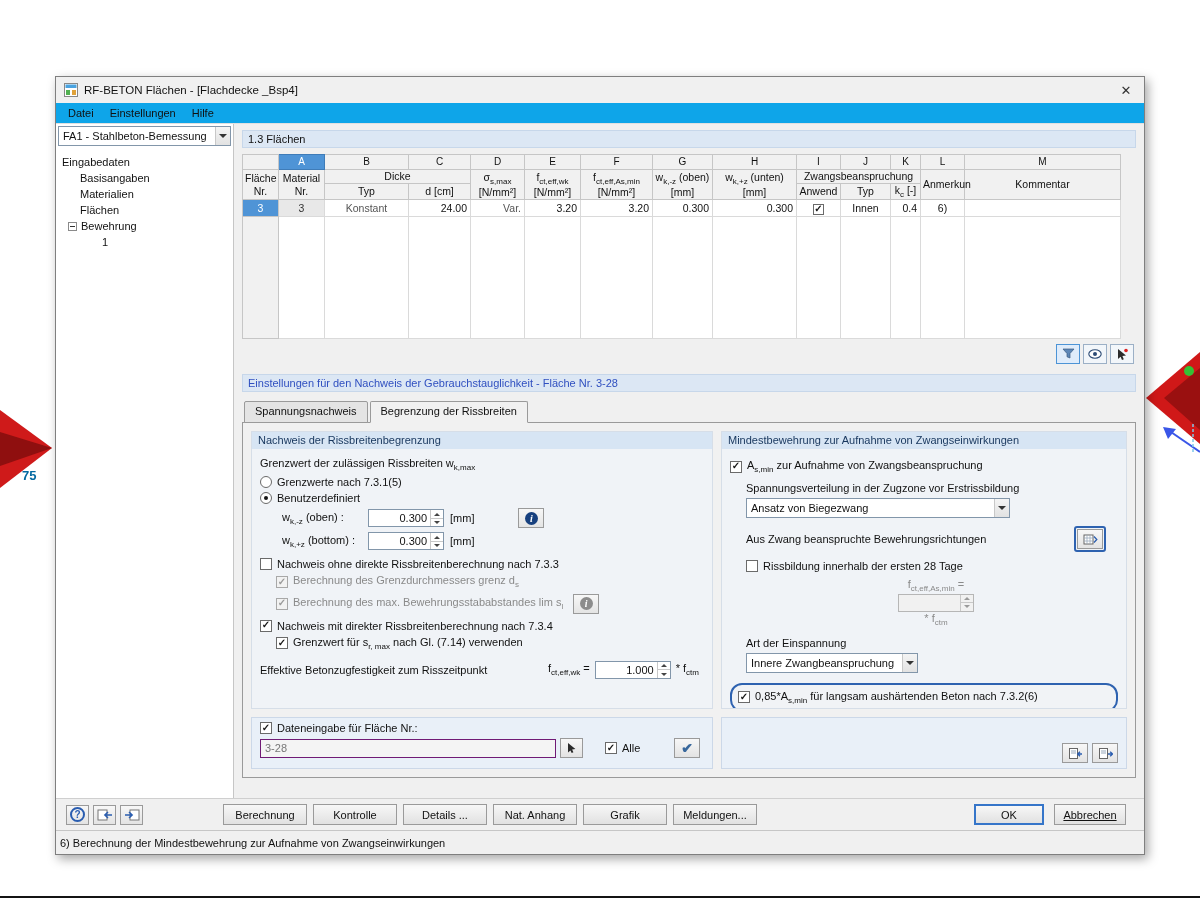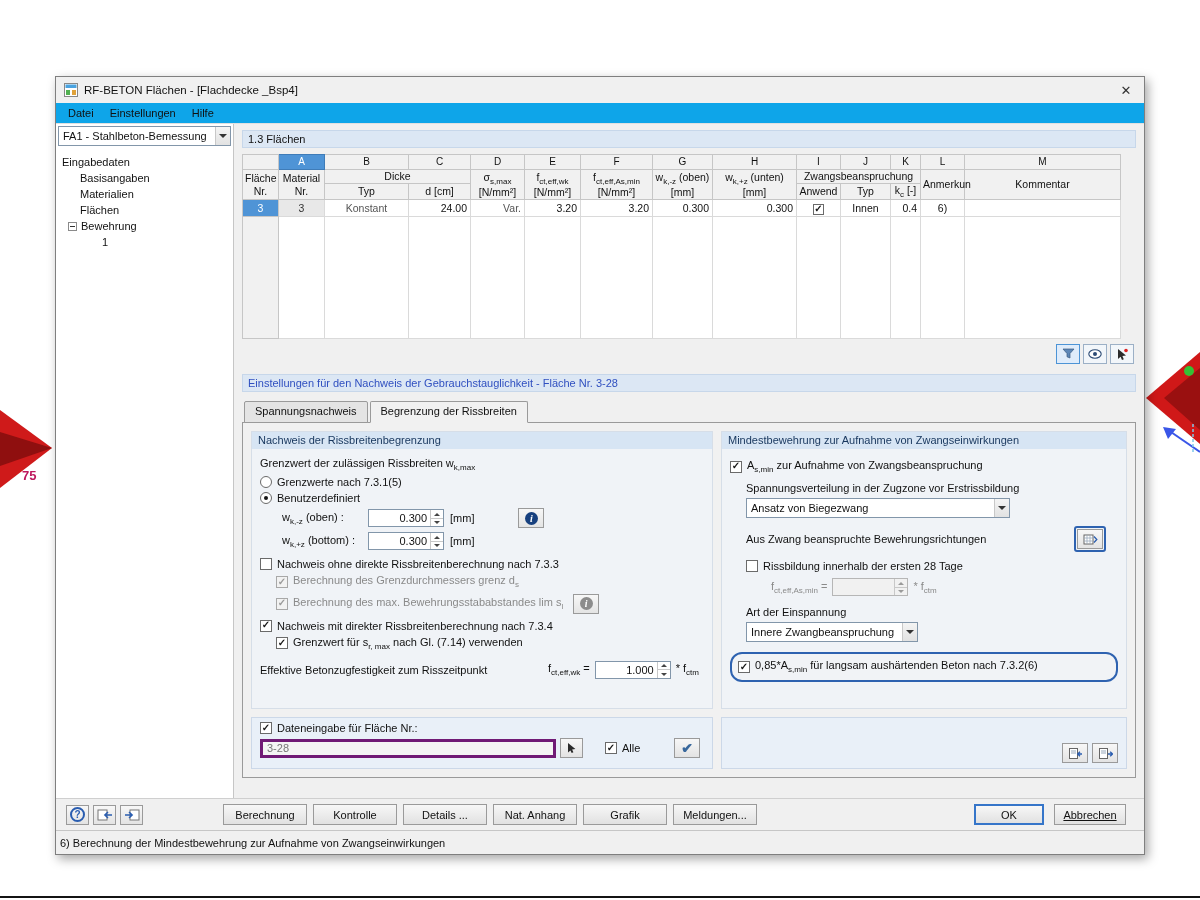--- a/index.html
+++ b/index.html
@@ -3,21 +3,21 @@
 <meta charset="utf-8">
 <style>
   * { box-sizing: border-box; margin: 0; padding: 0; }
   body { margin:0; background:#fff; }
   .screen { position:relative; width:1200px; height:900px; background:#ffffff; overflow:hidden;
             font-family:"Liberation Sans", sans-serif; font-size:11px; color:#111; }
   sub { font-size:8px; }
 
   
   .bg-svg { position:absolute; left:0; top:0; }
-  .bg-label { position:absolute; left:22px; top:468px; font-size:13px; font-weight:bold; color:#be185d; }
+  .bg-label { position:absolute; left:22px; top:468px; font-size:13px; font-weight:bold; color:#0369a1; }
   .bottom-line { position:absolute; left:0; top:896px; width:1200px; height:2px; background:#141414; }
 
   
   .dialog { position:absolute; left:55px; top:76px; width:1090px; height:779px; background:#0ea5e9;
             border:1px solid #7f7f7f; box-shadow:3px 4px 10px rgba(0,0,0,.35); display:flex; flex-direction:column; }
   .titlebar { height:26px; display:flex; align-items:center; padding:0 0 0 8px; background:#f0f0f0; }
   .title { margin-left:6px; font-size:11.5px; }
   .close { margin-left:auto; width:36px; height:100%; display:flex; align-items:center; justify-content:center; font-size:13px; color:#333; cursor:default; }
   .menubar { height:21px; display:flex; align-items:center; padding-left:4px; border-bottom:1px solid #e0e0e0; }
   .menu-item { padding:2px 8px; }
@@ -66,21 +66,21 @@
   .tab.active { background:#f1f1f1; border-bottom-color:#f1f1f1; position:relative; z-index:2; }
   .tab-page { border:1px solid #9a9a9a; background:#f1f1f1; padding:8px; }
   .page-grid { display:grid; grid-template-columns:462px 1fr; grid-template-rows:278px 52px; gap:8px; }
 
   
   .group { border:1px solid #d6dee8; background:#f0f3f7; overflow:hidden; }
   .group-title { height:17px; line-height:17px; background:#d7e5f4; color:#17365d; padding-left:6px; }
   .group-body { padding:4px 8px 0 8px; }
   .frow { display:flex; align-items:center; margin-top:4px; }
   .frow.sub { margin-left:16px; }
-  .ind { margin-left:16px; } .ind2 { margin-left:36px; }
+  .ind { margin-left:16px; } .ind2 { margin-left:24px;flex-direction:column; }
   .rlbl, .clbl { margin-left:5px; white-space:nowrap; }
   .dis { color:#8a8a8a; }
   .wk-lbl { margin-left:22px; width:86px; }
   .unit { margin-left:6px; }
   .spacer { flex:1; }
   .flbl { margin:0 5px; white-space:nowrap; }
   .eff-row { margin-top:10px; }
 
   
   .cb { width:12px; height:12px; min-width:12px; border:1px solid #6a6a6a; background:#fff; display:inline-flex; align-items:center; justify-content:center; }
@@ -112,21 +112,21 @@
   .wk-row .ibtn { margin-left:44px; }
   .info-dot { width:13px; height:13px; border-radius:50%; background:#17407e; color:#fff; font-family:"Liberation Serif", serif; font-style:italic; font-weight:bold; font-size:10px; display:flex; align-items:center; justify-content:center; }
   .info-dot.gray { background:#8c8c8c; }
   .lim-info { margin-left:10px; }
 
   .hl-box { margin-top:10px; border:2px solid #2e62b0; border-radius:12px; padding:5px 6px; display:flex; align-items:center; background:#f1f3f6; }
   .hl-btn { border:2px solid #2e62b0; border-radius:3px; padding:1px; display:inline-flex; margin-left:auto; margin-right:12px; }
 
   
   .panel { border:1px solid #ccd8e8; background:#e9f0f8; padding:4px 8px; position:relative; }
-  .txtin { width:296px; height:19px; border:3px solid #701a75; background:#f4f4f4; color:#777; font-size:11px; padding:0 4px; font-family:inherit; }
+  .txtin { width:296px; height:19px; border:1px solid #701a75; background:#f4f4f4; color:#777; font-size:11px; padding:0 4px; font-family:inherit; }
   .small-btn { width:23px; height:20px; border:1px solid #9a9a9a; background:linear-gradient(#f7f7f7,#e3e3e3); display:inline-flex; align-items:center; justify-content:center; margin-left:4px; }
   .gapw { width:22px; }
   .apply { width:26px; margin-left:auto; margin-right:4px; }
   .applyglyph { color:#39689c; font-weight:bold; font-size:14px; }
   .corner-btns { position:absolute; right:8px; bottom:5px; display:flex; gap:4px; }
   .corner-btns .small-btn { margin-left:0; width:26px; }
 
   
   .btnbar { height:32px; border-top:1px solid #cfcfcf; display:flex; align-items:center; padding:0 10px; background:#f0f0f0; }
   .btn { min-width:84px; height:21px; border:1px solid #9a9a9a; background:linear-gradient(#f7f7f7,#e1e1e1); display:inline-flex; align-items:center; justify-content:center; font-size:11px; margin-right:6px; }

